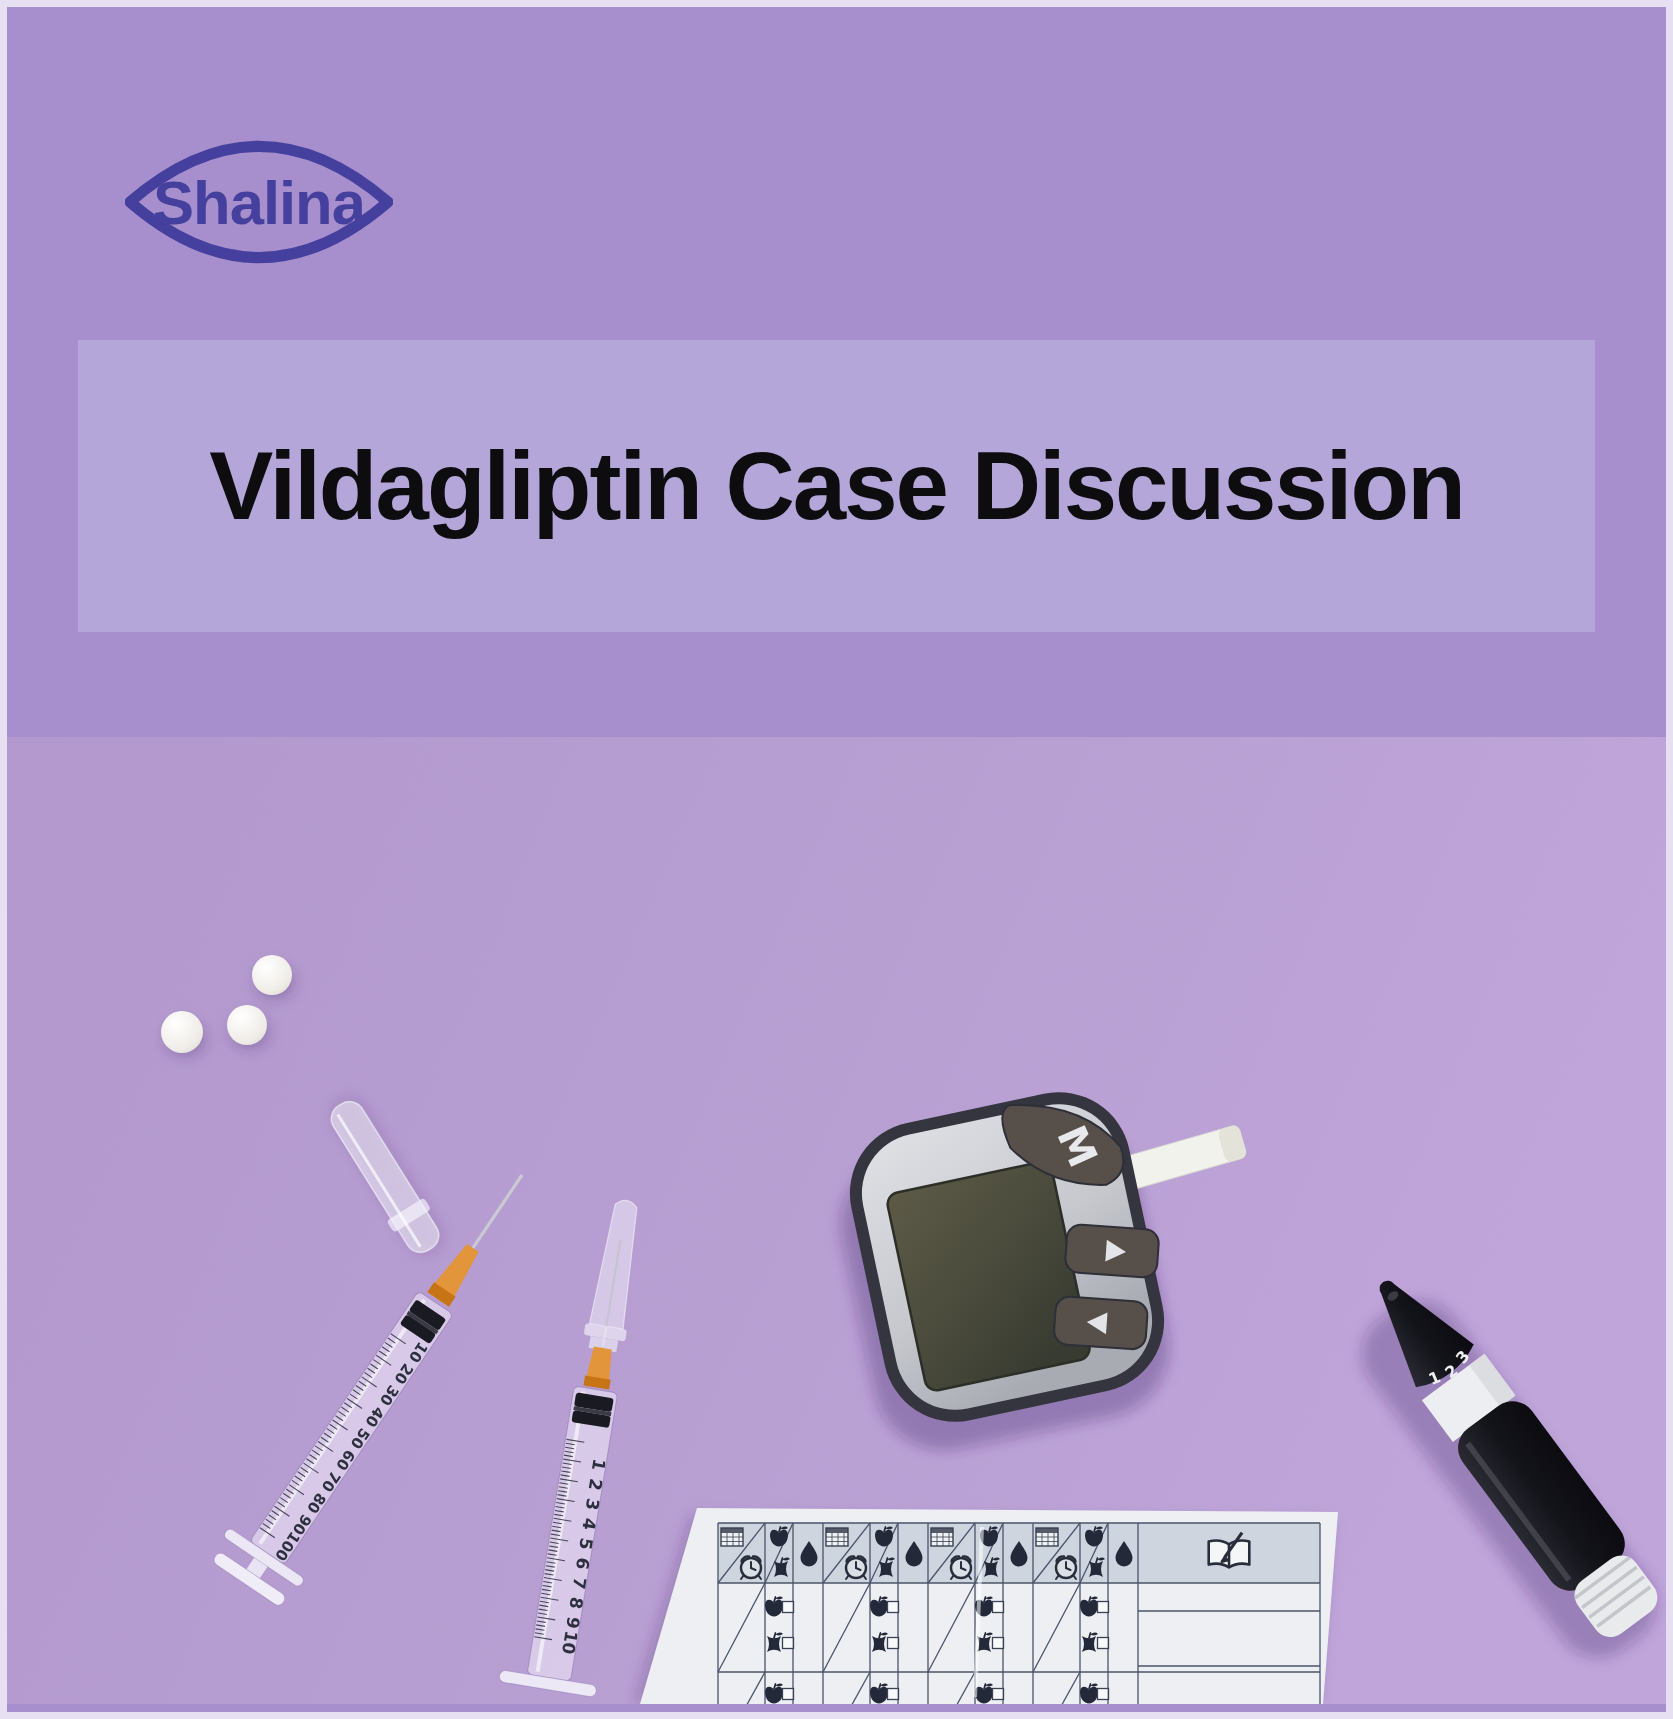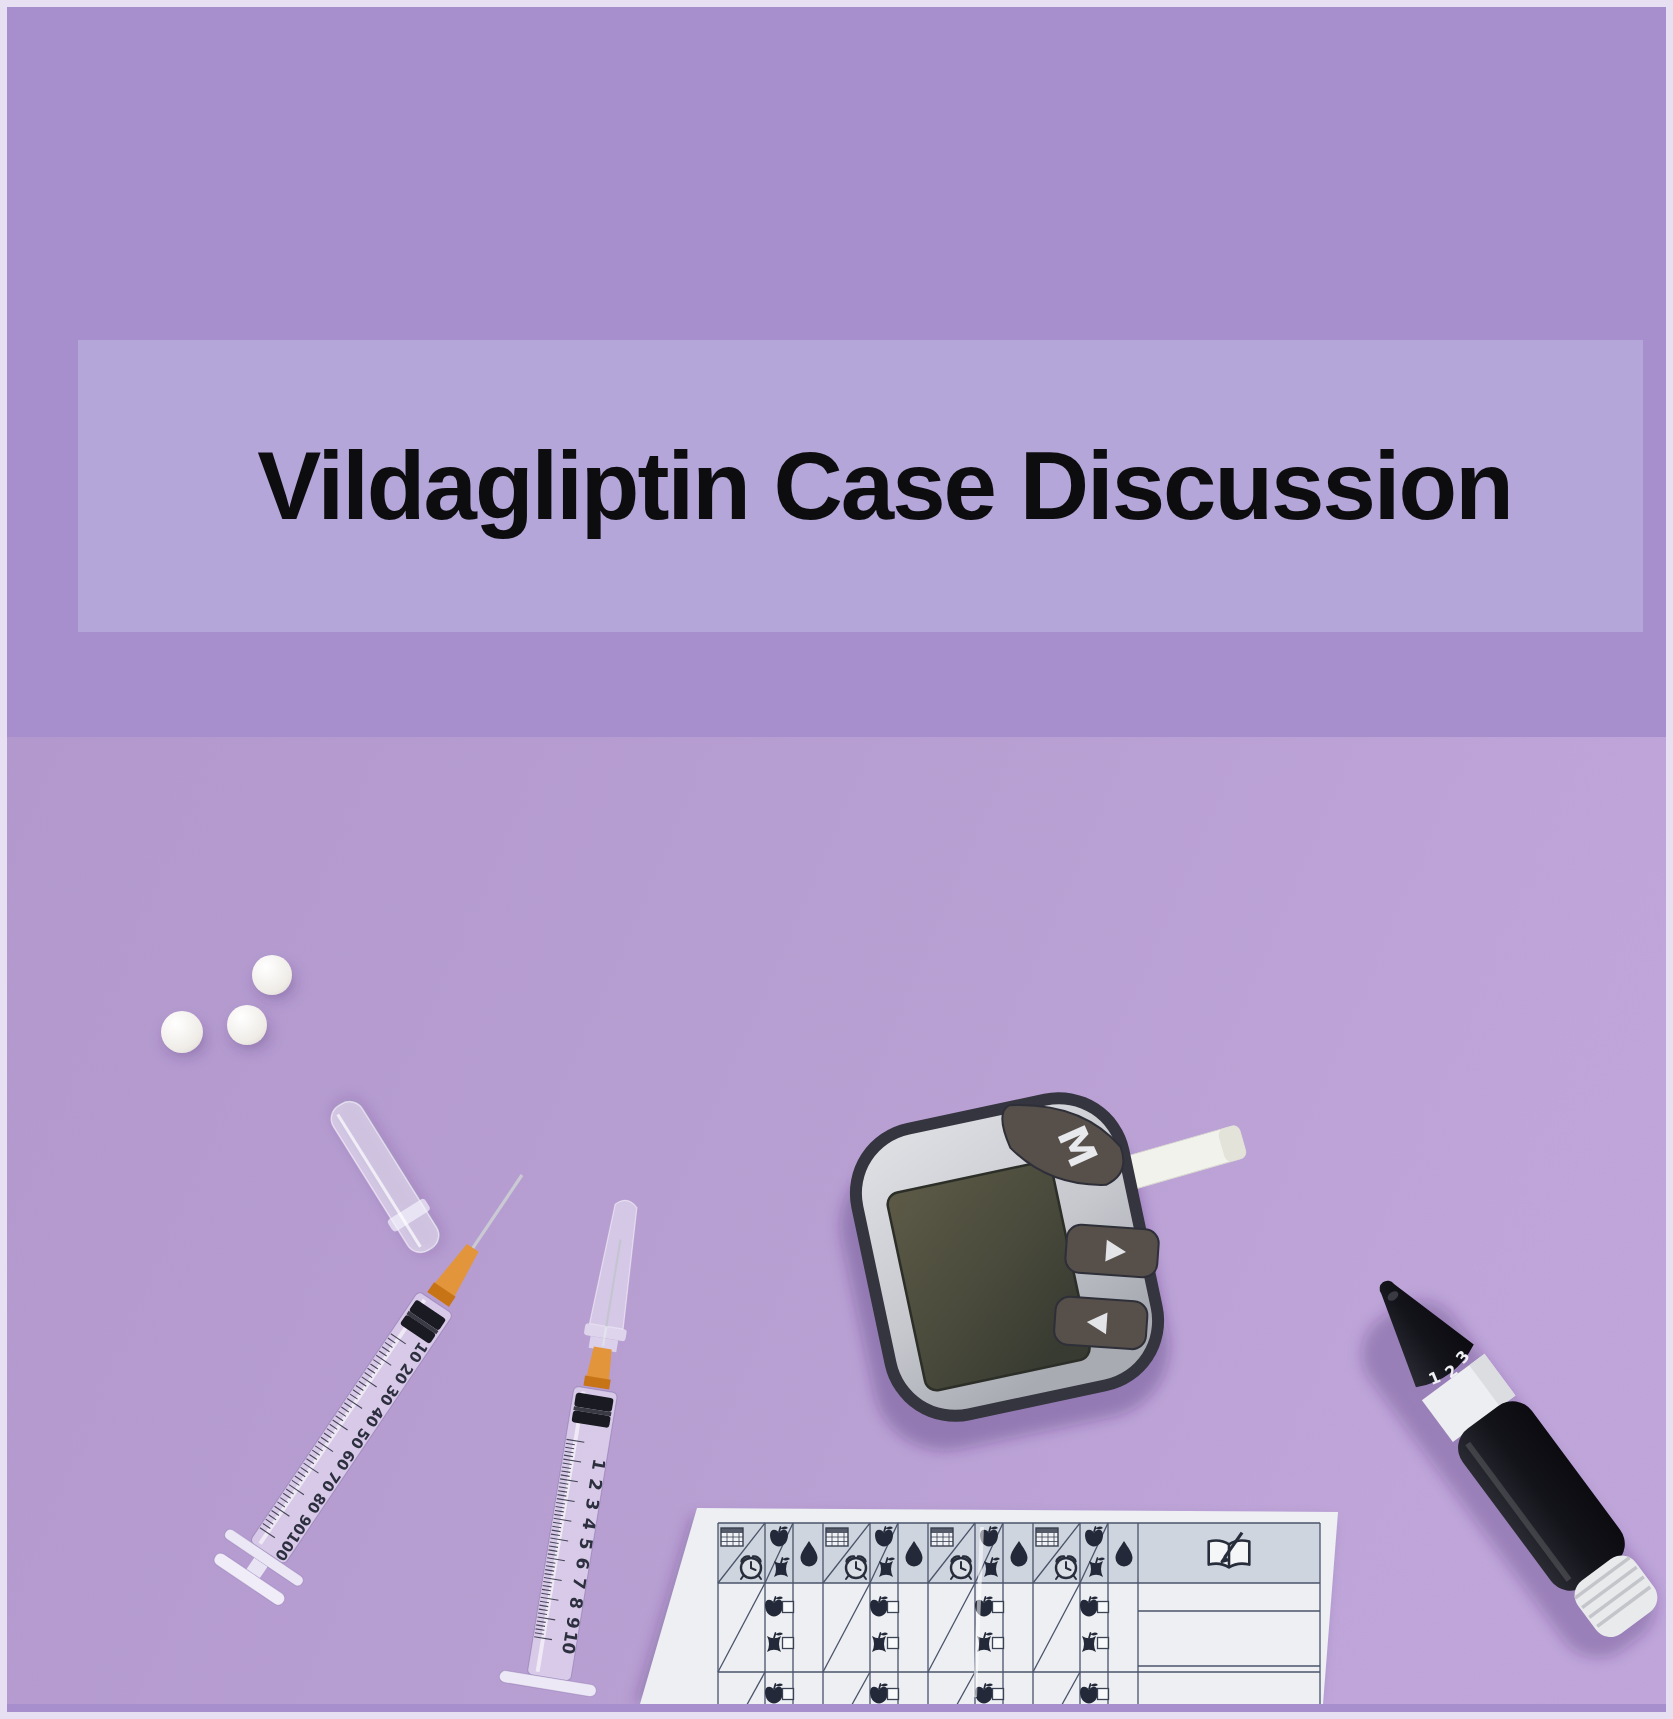--- a/index.html
+++ b/index.html
@@ -9,41 +9,47 @@
     font-family:"Liberation Sans","DejaVu Sans",sans-serif;
   }
   .inner{
     position:absolute;left:7px;top:7px;width:1659px;height:1705px;
     background:#a68fcc; 
   }
   .logo-wrap{position:absolute;left:118px;top:133px;width:268px;height:124px;}
   .banner{
     position:absolute;left:71px;top:333px;width:1517px;height:292px;
     background:#b5a6d9;
-    display:flex;flex-direction:column;justify-content:center;align-items:center;padding-left:48px;
+    display:flex;flex-direction:column;justify-content:center;align-items:center;
   }
   .banner .line{
     font-weight:700;font-size:96px;line-height:140px;letter-spacing:-2px;
     color:#0d0d10;white-space:nowrap;
   }
   .photo{position:absolute;left:0px;top:730px;width:1659px;height:967px;}
   .logo-text{font-weight:700;font-size:62px;letter-spacing:-1px;text-anchor:middle;}
   [data-ticks] line{stroke:#2c2f3e;stroke-width:1.1;opacity:.85;}
   .scale-numbers text{font:700 15px "DejaVu Sans",sans-serif;fill:#2c2f3e;text-anchor:middle;}
   .scale-numbers.big text{font-size:17px;}
   .grid line{stroke:#49536a;stroke-width:1.3;}
   .pen-num{font:700 16px "DejaVu Sans",sans-serif;fill:#eef0f3;text-anchor:middle;}
   .m-label{font:700 40px "DejaVu Sans",sans-serif;fill:#e8e9ed;text-anchor:middle;}
 </style>
 </head>
 <body>
 
 <div class="canvas">
   <div class="inner">
 
+    <div class="logo-wrap">
+      <svg width="268" height="124" viewBox="0 0 270 124">
+        <path d="M5,62 Q135,-50 265,62 Q135,174 5,62 Z" fill="none" stroke="#453f9e" stroke-width="11" stroke-linejoin="round"></path>
+        <text class="logo-text" x="135" y="84" fill="#453f9e">Shalina</text>
+      </svg>
+    </div>
 
     <div class="banner">
       <div class="line">Vildagliptin Case Discussion</div>
     </div>
 
     <svg class="photo" viewBox="0 0 1659 967">
       <defs>
         <linearGradient id="bgGrad" x1="0" y1="0" x2="1" y2="0.25">
           <stop offset="0" stop-color="#b298cd"></stop>
           <stop offset="0.55" stop-color="#b89fd3"></stop>

